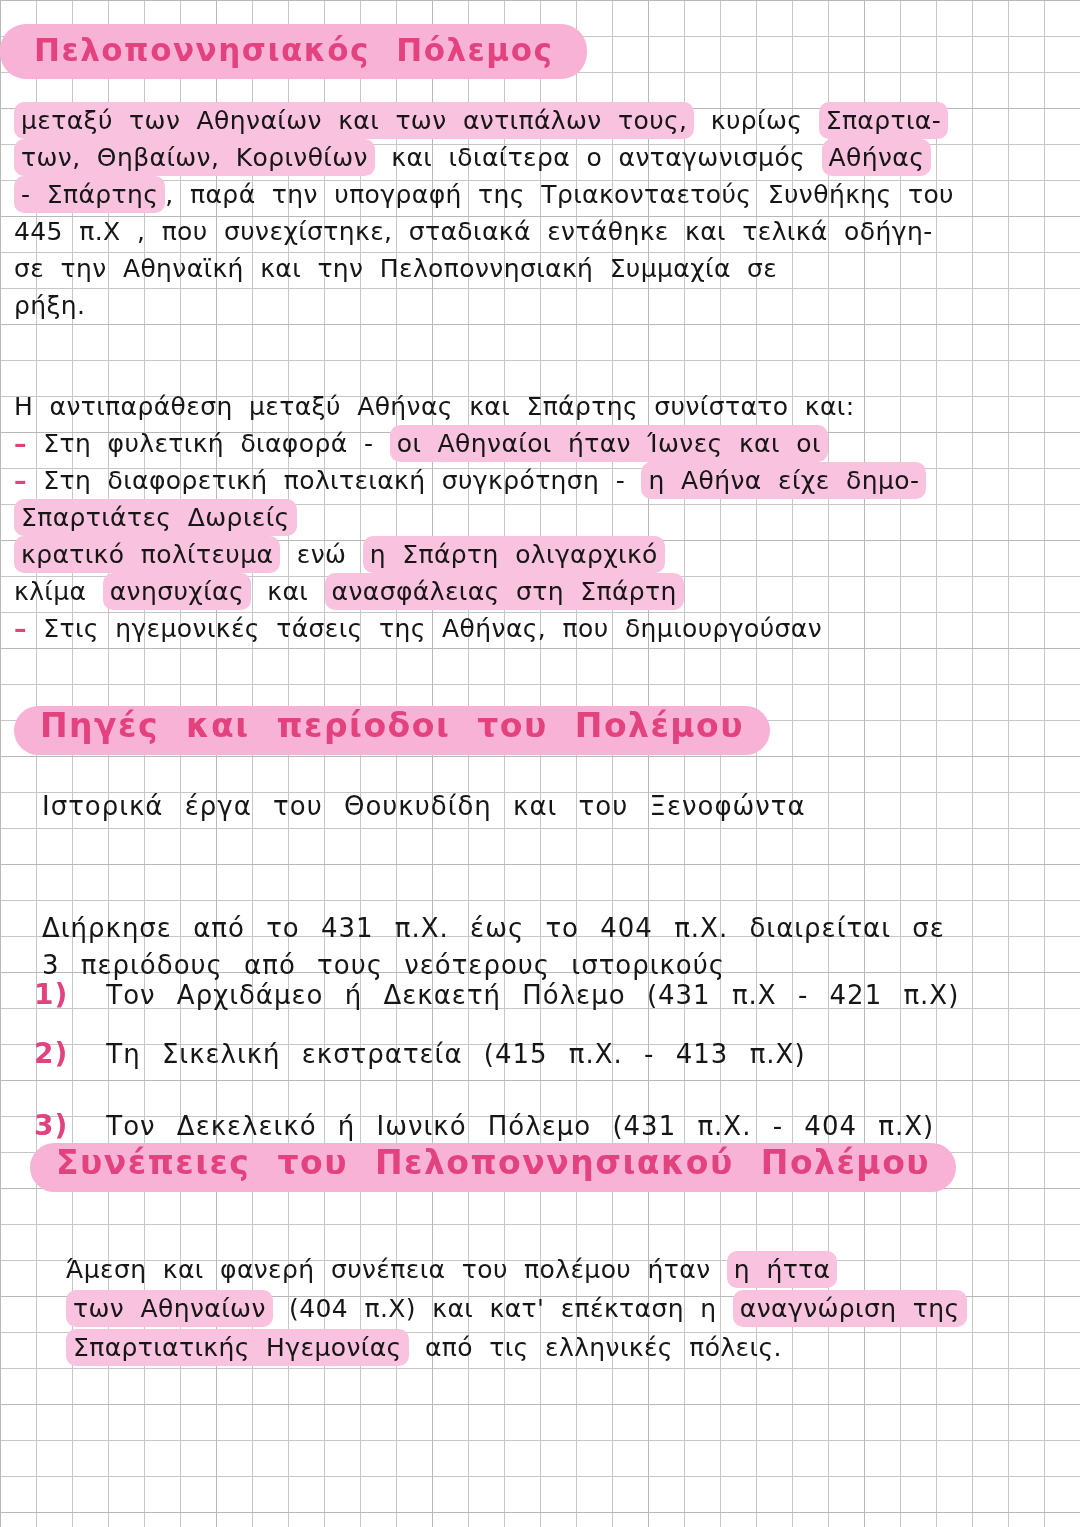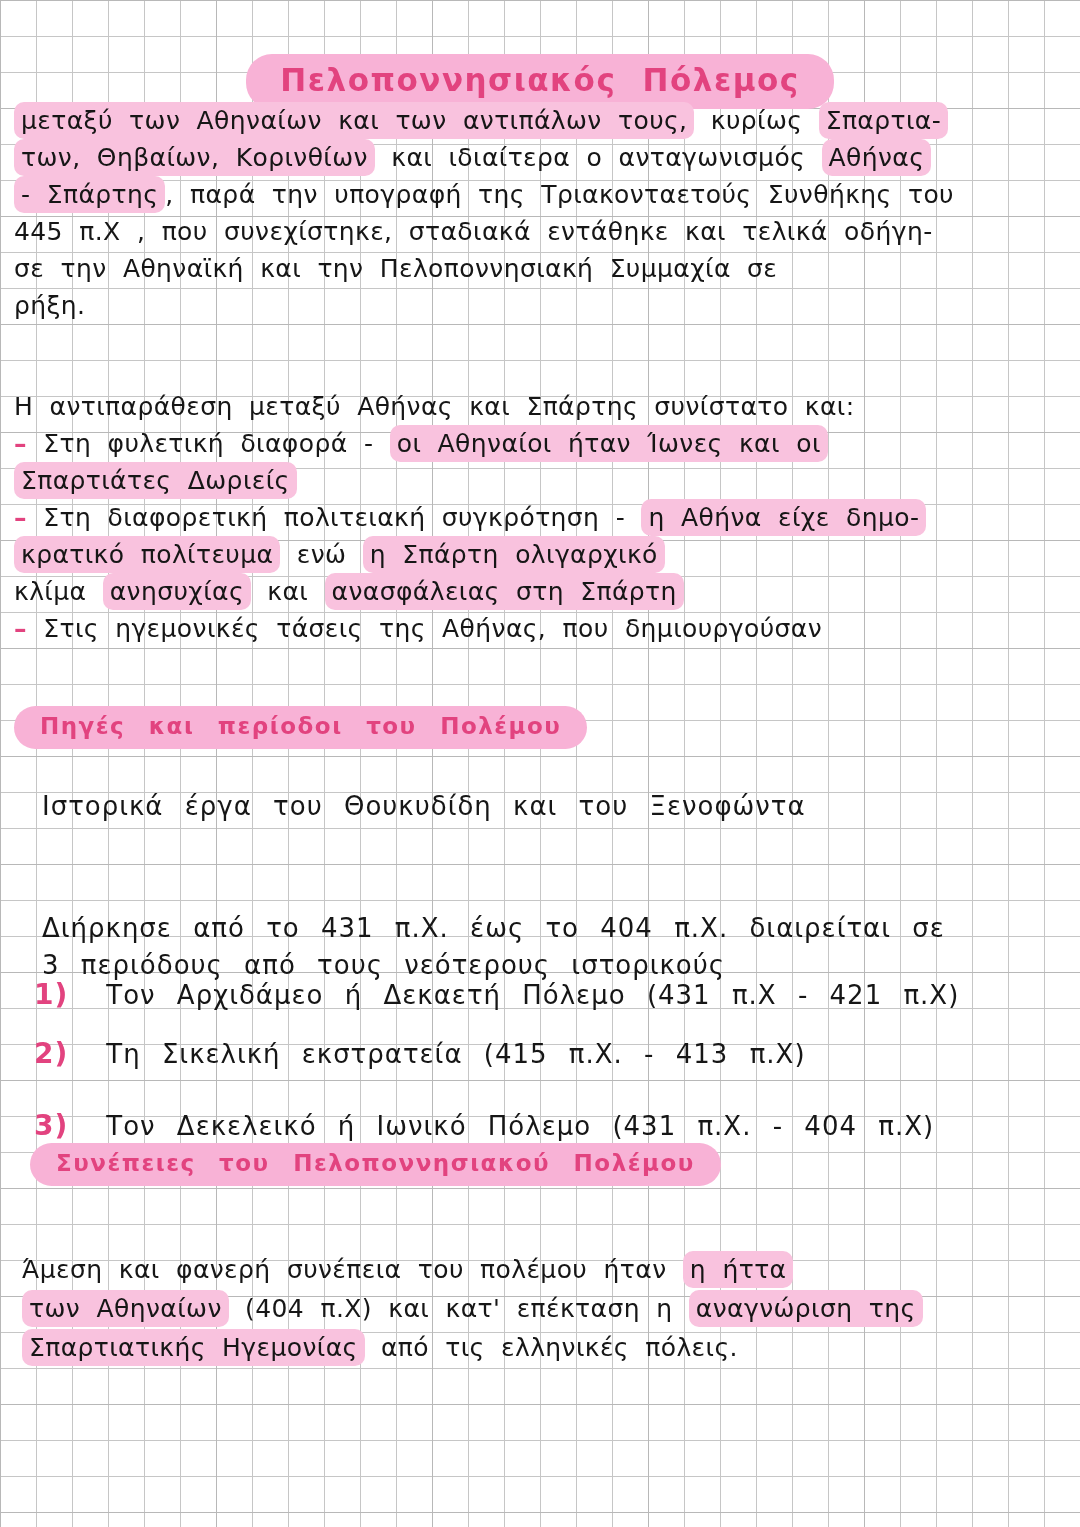--- a/index.html
+++ b/index.html
@@ -33,37 +33,37 @@
     word-spacing:8px;
     white-space:nowrap;
   }
   .hl{
     background:var(--highlight);
     border-radius:10px;
     padding:4px 7px;
   }
   .stretch{display:inline-block;width:100%;box-sizing:border-box;}
   .pen{color:var(--pen);font-weight:bold;}
-  .title-row{position:absolute;left:0;right:0;top:24px;text-align:center;margin-top:30px;}
+  .title-row{position:absolute;left:0;right:0;top:24px;text-align:left;}
   .heading-pill{
     display:inline-block;
     background:var(--pill);
     color:var(--pen);
-    font-size:23px;
+    font-size:33px;
     font-weight:bold;
     letter-spacing:1.5px;
     word-spacing:14px;
-    padding:7px 26px 10px 26px;
+    padding:0 26px 10px 26px;
     border-radius:26px;
   }
   .title-pill{font-size:31px;padding:8px 34px 11px 34px;}
   .wide{letter-spacing:1px;word-spacing:12px;font-size:26px;}
   .item .num{color:var(--pen);font-weight:bold;font-size:28px;margin-right:38px;}
   .item{font-size:26px;}
-  .p4 .ln{line-height:39px;}
+  .p4 .ln{line-height:39px;margin-left:44px;}
 </style>
 </head>
 <body>
 
 <div class="page">
 
   <div class="title-row">
     <span class="heading-pill title-pill">Πελοποννησιακός Πόλεμος</span>
   </div>
 
@@ -72,22 +72,22 @@
     <div class="ln"><span class="hl">των, Θηβαίων, Κορινθίων</span><span> και ιδιαίτερα ο ανταγωνισμός </span><span class="hl">Αθήνας</span></div>
     <div class="ln"><span class="hl">- Σπάρτης</span><span>, παρά την υπογραφή της Τριακονταετούς Συνθήκης του</span></div>
     <div class="ln"><span>445 π.Χ , που συνεχίστηκε, σταδιακά εντάθηκε και τελικά οδήγη-</span></div>
     <div class="ln"><span>σε την Αθηναϊκή και την Πελοποννησιακή Συμμαχία σε</span></div>
     <div class="ln"><span>ρήξη.</span></div>
   </div>
 
   <div class="block" style="top:388px;">
     <div class="ln"><span>Η αντιπαράθεση μεταξύ Αθήνας και Σπάρτης συνίστατο και:</span></div>
     <div class="ln"><span class="pen">–</span><span> Στη φυλετική διαφορά - </span><span class="hl">οι Αθηναίοι ήταν Ίωνες και οι</span></div>
+    <div class="ln"><span class="pen">–</span><span> Στη διαφορετική πολιτειακή συγκρότηση - </span><span class="hl">η Αθήνα είχε δημο-</span></div>
     <div class="ln"><span class="hl">Σπαρτιάτες Δωριείς</span></div>
-    <div class="ln"><span class="pen">–</span><span> Στη διαφορετική πολιτειακή συγκρότηση - </span><span class="hl">η Αθήνα είχε δημο-</span></div>
     <div class="ln"><span class="hl">κρατικό πολίτευμα</span><span> ενώ </span><span class="hl">η Σπάρτη ολιγαρχικό</span></div>
     <div class="ln"><span>κλίμα </span><span class="hl">ανησυχίας</span><span> και </span><span class="hl">ανασφάλειας στη Σπάρτη</span></div>
     <div class="ln"><span class="pen">–</span><span> Στις ηγεμονικές τάσεις της Αθήνας, που δημιουργούσαν</span></div>
   </div>
 
   <div class="block" style="top:706px;">
     <span class="heading-pill">Πηγές και περίοδοι του Πολέμου</span>
   </div>
 
   <div class="block" style="top:788px;left:42px;">

